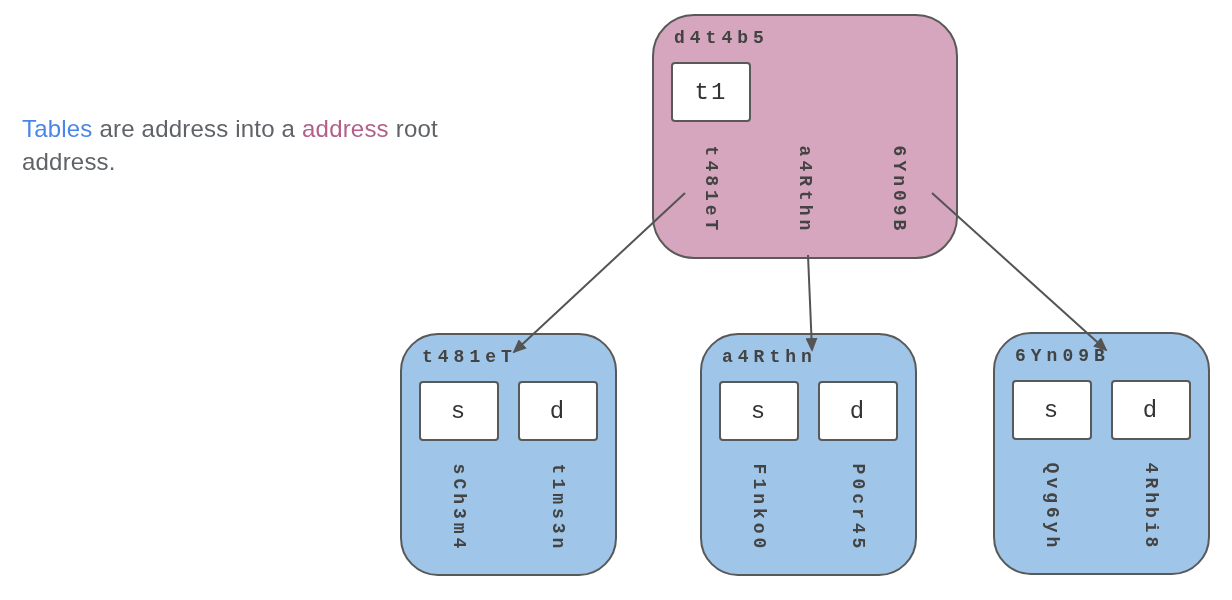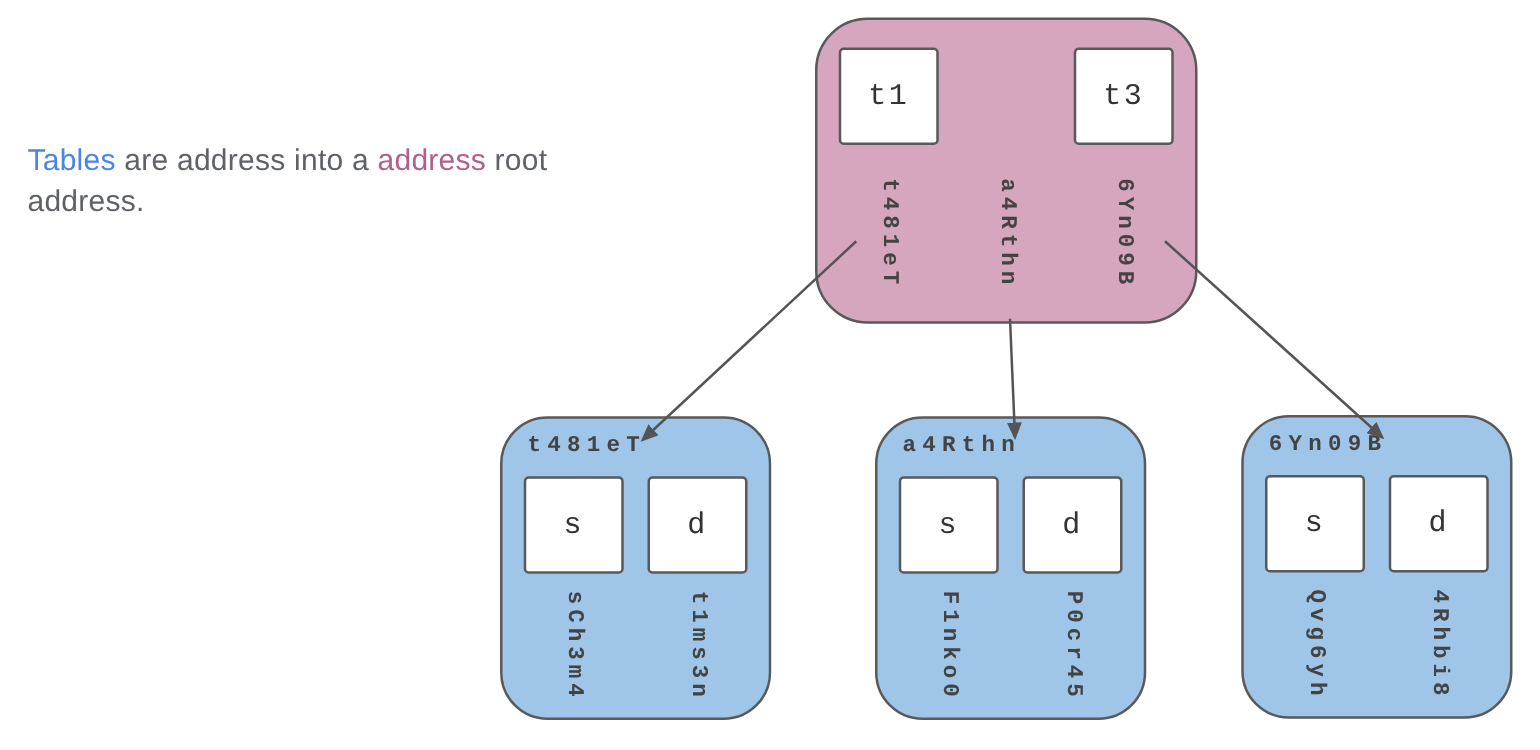--- a/index.html
+++ b/index.html
@@ -62,21 +62,21 @@
     white-space: nowrap;
   }
 
   .cells {
     display: flex;
     justify-content: space-between;
     margin-top: 10px;
   }
   .cell {
     box-sizing: border-box;
-    width: 80px; height: 78px;
+    width: 80px; height: 60px;
     background: #ffffff;
     border: 2px solid var(--border_gray, #595959);
     border-radius: 4px;
     display: flex;
     align-items: center;
     justify-content: center;
     font-family: "Liberation Mono", "DejaVu Sans Mono", monospace;
     font-size: 24px;
     letter-spacing: 2px;
     color: var(--cell_text, #333333);
@@ -110,26 +110,24 @@
   }
 </style>
 </head>
 <body>
 
 <div class="canvas">
 
   <p class="caption"><span class="c-blue">Tables</span><span> are address into a </span><span class="c-rose">address</span><span> root address.</span></p>
 
   <div class="node node-root">
+    <div class="node-label">d4t4b5</div>
     <div class="cells">
       <div class="cell">
           <span>t1</span>
-        </div>
-      <div class="cell">
-          <span>t3</span>
         </div>
     </div>
     <div class="hashes">
       <div class="hash-slot">
           <span class="vtext">t481eT</span>
         </div>
       <div class="hash-slot">
           <span class="vtext">a4Rthn</span>
         </div>
       <div class="hash-slot">

